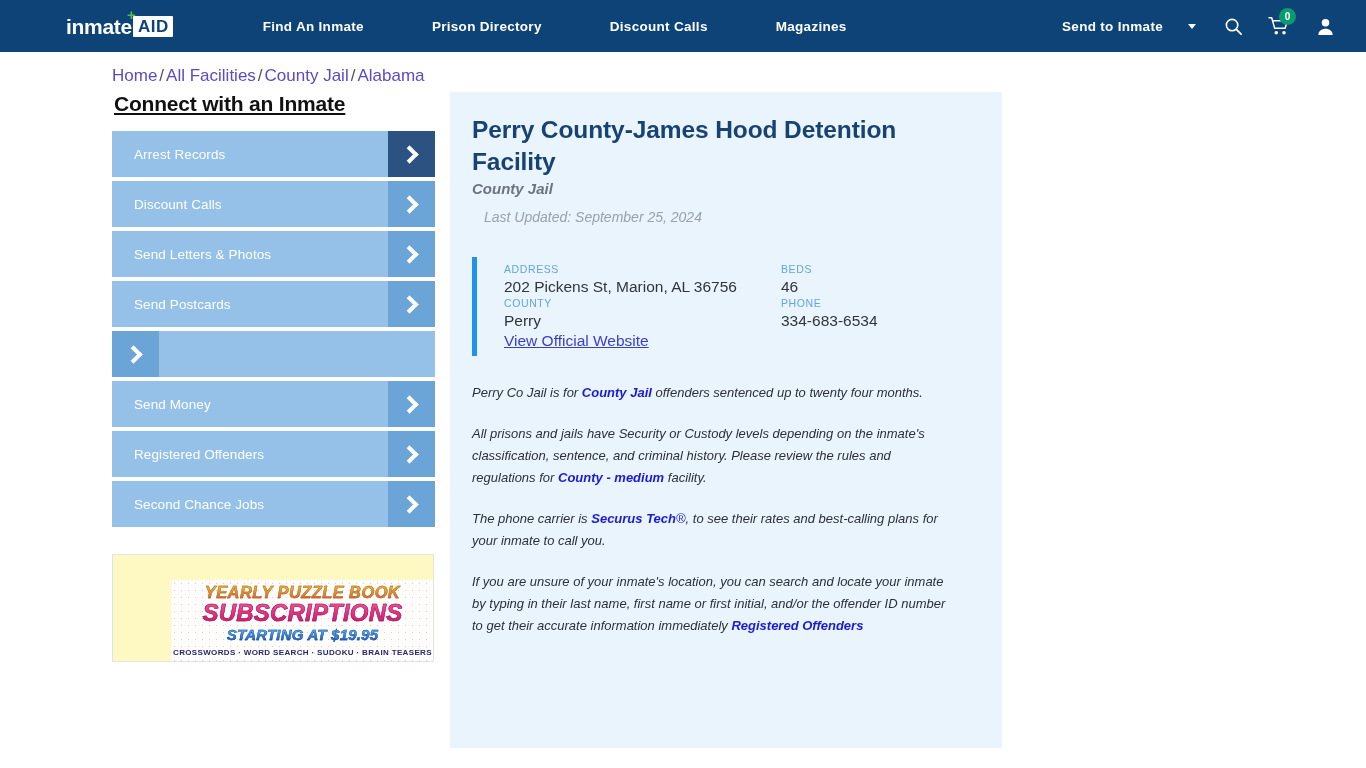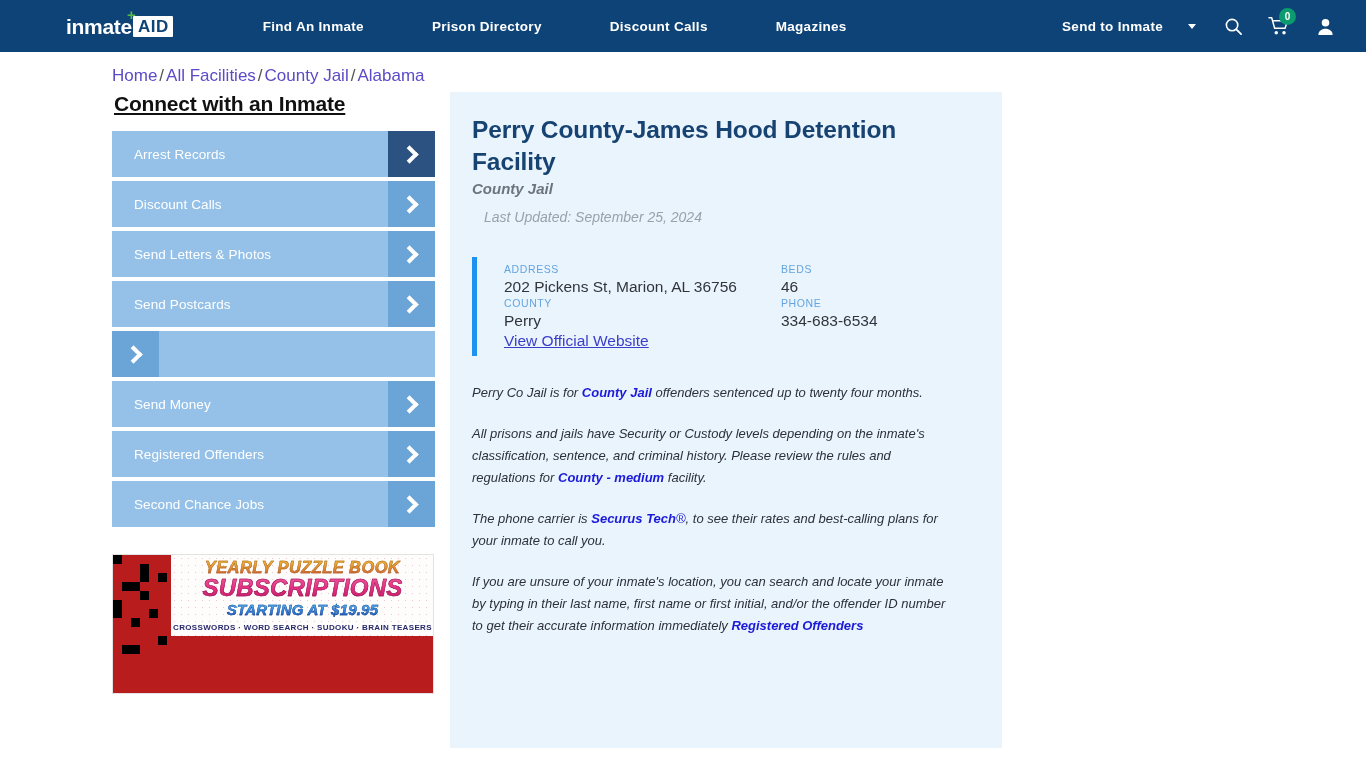--- a/index.html
+++ b/index.html
@@ -191,25 +191,25 @@
     border-right: 4px solid #ffffff;
     border-bottom: 4px solid #ffffff;
     transform: rotate(-45deg);
     margin-left: -5px;
   }
 
   
   .ad {
     margin-top: 27px;
     width: 322px;
-    height: 140px;
-    background: #b91c1c;
+    height: 108px;
+    background: #fef9c3;
     border: 1px solid #e3e3e3;
     display: flex;
-    align-items: flex-start;
+    align-items: flex-end;
     overflow: hidden;
     cursor: pointer;
     position: relative;
   }
   .ad-cross {
     width: 58px;
     flex: none;
     background:
       repeating-linear-gradient(0deg, #555 0 1px, transparent 1px 9px),
       repeating-linear-gradient(90deg, #555 0 1px, transparent 1px 9px),

